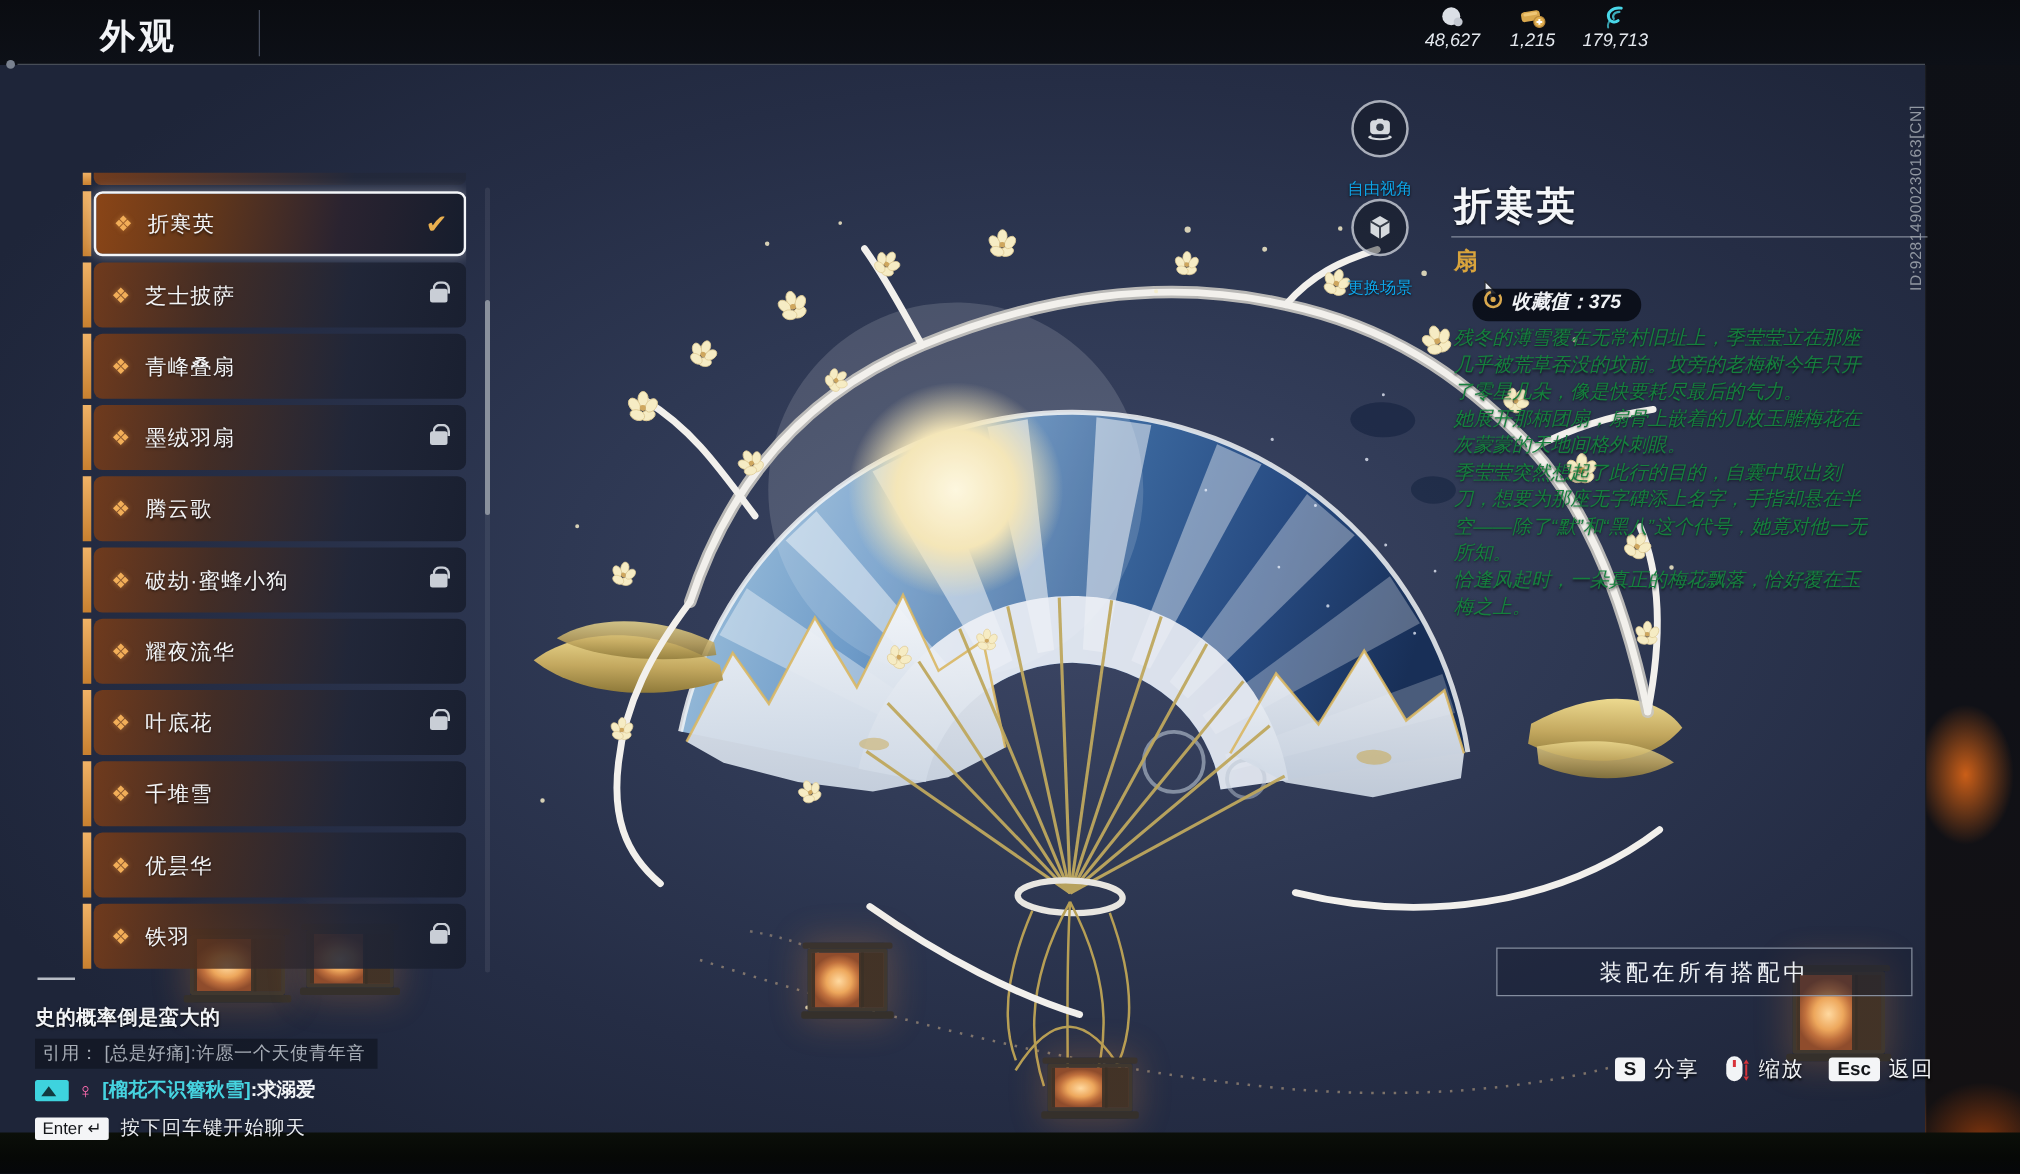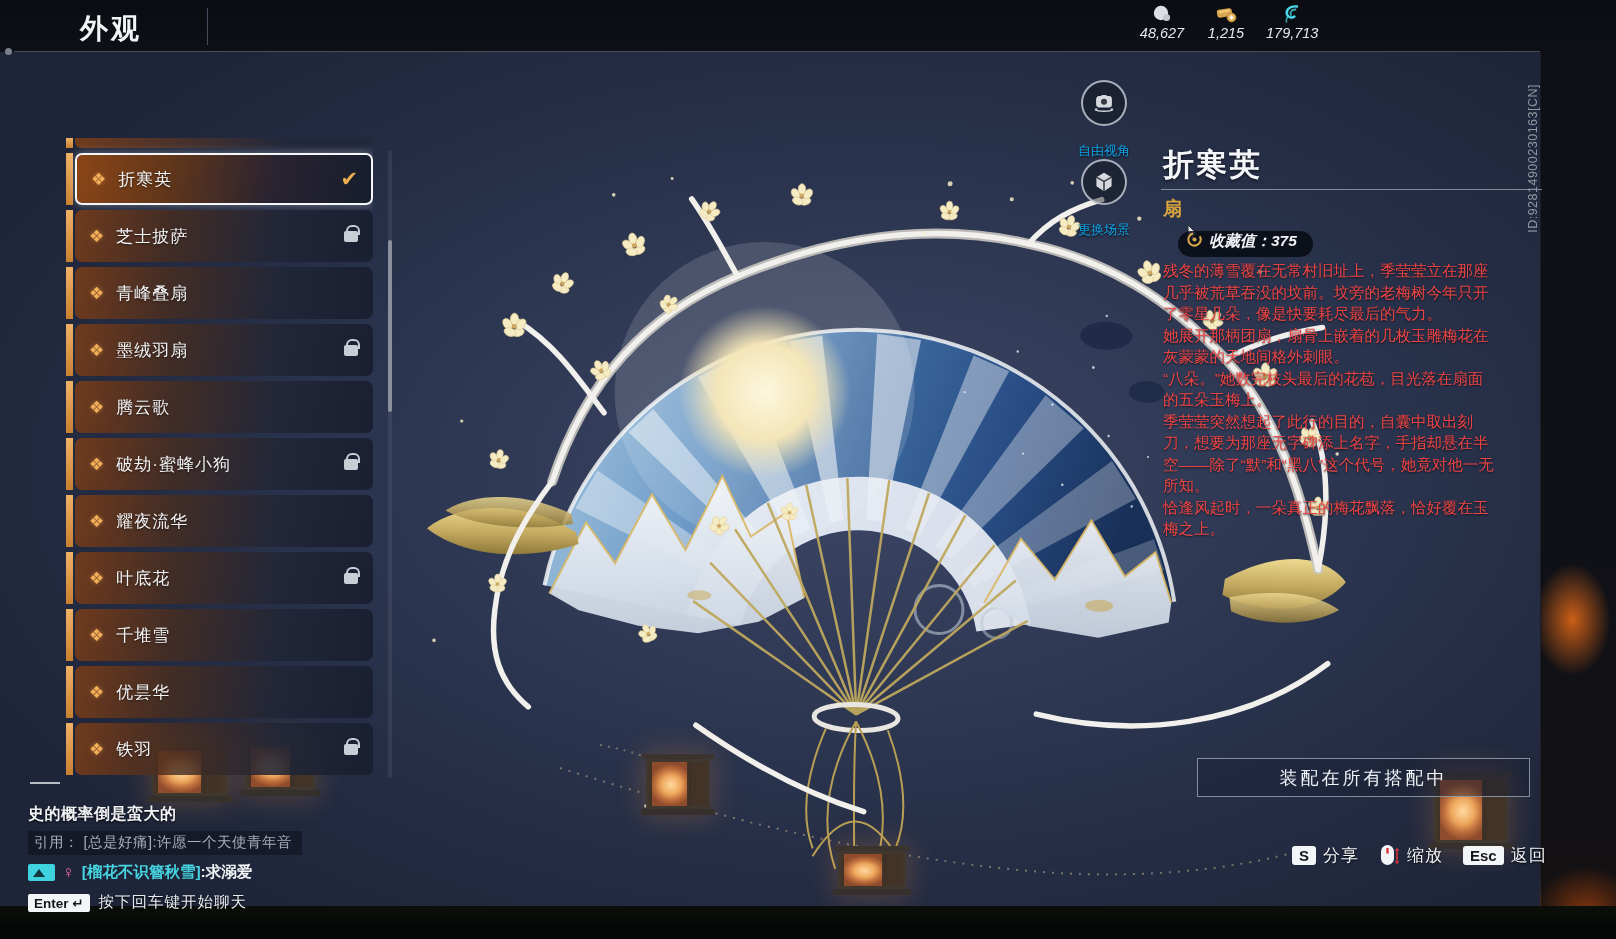--- a/index.html
+++ b/index.html
@@ -77,21 +77,21 @@
     font-weight:600; letter-spacing:2px; text-shadow:0 1px 3px rgba(0,0,0,.7); }
   .detail-divider { position:absolute; left:1161px; top:189px; width:381px; height:1px;
     background:rgba(210,216,226,.55); }
   .detail-cat { position:absolute; left:1163px; top:196px; font-size:19px; color:#d9a43c;
     font-weight:700; letter-spacing:2px; }
   .coll-badge { position:absolute; left:1178px; top:231px; height:26px; display:flex;
     align-items:flex-start; gap:6px; padding:0 16px 0 8px; border-radius:13px;
     background:rgba(7,11,19,.85);font-style:italic; }
   .coll-badge .txt { font-size:15.5px; font-weight:700; color:#f0f2f5; }
   .item-desc { position:absolute; left:1163px; top:260px; width:334px; font-size:15.5px;
-    line-height:21.5px; color:#ef4444; text-shadow:0 1px 2px rgba(0,0,0,.65); }
+    line-height:21.5px; color:#15803d; text-shadow:0 1px 2px rgba(0,0,0,.65);font-style:italic; }
   .item-desc p { margin:0; }
   .cursor-arrow { position:absolute; left:1186px; top:224px; }
   .id-label { position:absolute; left:1526px; top:84px; font-size:12.5px; color:#9298a2;
     writing-mode:vertical-rl; transform:rotate(180deg); letter-spacing:.5px; }
 
   
   .equip-btn { position:absolute; left:1197px; top:758px; width:333px; height:39px;
     background:rgba(24,32,50,.45); border:1px solid rgba(150,160,176,.85);
     display:flex; align-items:center; justify-content:center;
     font-size:18px; color:#f0f3f7; letter-spacing:3px; cursor:pointer; }
@@ -110,21 +110,21 @@
     padding:2px 10px 3px 6px; font-size:14.5px; color:#a7adb6; letter-spacing:.5px; }
   .chat-line3 { margin-top:7px; display:flex; align-items:center; gap:7px; }
   .chat-badge { width:27px; height:17px; background:#3ed3de; border-radius:2px; position:relative; }
   .chat-badge::before { content:""; position:absolute; left:5px; top:5px; width:0; height:0;
     border-left:6px solid transparent; border-right:6px solid transparent;
     border-bottom:8px solid #123a40; }
   .gender { color:#ff6bb0; font-size:17px; font-weight:700; }
   .sender-name { color:#46d4e0; font-size:15.5px; font-weight:700; }
   .sender-msg { color:#f2f4f6; font-size:15.5px; font-weight:700; }
   .chat-line4 { margin-top:9px; display:flex; align-items:center; gap:9px; }
-  .enter-cap { background:#f4f5f7; color:#14161a; font-weight:700; font-size:13.5px;
+  .enter-cap { background:#f4f5f7; color:#14161a; font-weight:400; font-size:13.5px;
     padding:1px 6px; border-radius:2px; }
   .enter-hint { font-size:15.5px; color:#e8ebef; text-shadow:0 1px 2px #000; letter-spacing:1px; }
 
   
   .lantern { position:absolute; box-shadow:0 0 26px 5px rgba(230,140,60,.22); border-radius:4px; }
   .lantern .top { height:5px; background:#3a332e; margin:0 -4px; border-radius:2px; }
   .lantern .body { position:relative; border:3px solid #40382f; border-radius:2px;
     background:
       linear-gradient(90deg, rgba(58,48,38,.9) 0 3px, transparent 3px),
       linear-gradient(-90deg, rgba(58,48,38,.9) 0 34%, transparent 34%),
@@ -518,21 +518,20 @@
     <circle cx="9" cy="9" r="2.2" fill="#d9a84e"></circle>
   </svg>
   <span class="txt">
     <span>收藏值：</span><span>375</span>
   </span>
 </div>
 
 <div class="item-desc">
     <p>残冬的薄雪覆在无常村旧址上，季莹莹立在那座几乎被荒草吞没的坟前。坟旁的老梅树今年只开了零星几朵，像是快要耗尽最后的气力。</p>
     <p>她展开那柄团扇，扇骨上嵌着的几枚玉雕梅花在灰蒙蒙的天地间格外刺眼。</p>
-    <p>“八朵。”她数完枝头最后的花苞，目光落在扇面的五朵玉梅上。</p>
     <p>季莹莹突然想起了此行的目的，自囊中取出刻刀，想要为那座无字碑添上名字，手指却悬在半空——除了“默”和“黑八”这个代号，她竟对他一无所知。</p>
     <p>恰逢风起时，一朵真正的梅花飘落，恰好覆在玉梅之上。</p>
   </div>
 
 <div class="id-label">ID:92814900230163[CN]</div>
 
 <div class="equip-btn">
   <span>装配在所有搭配中</span>
 </div>
 

